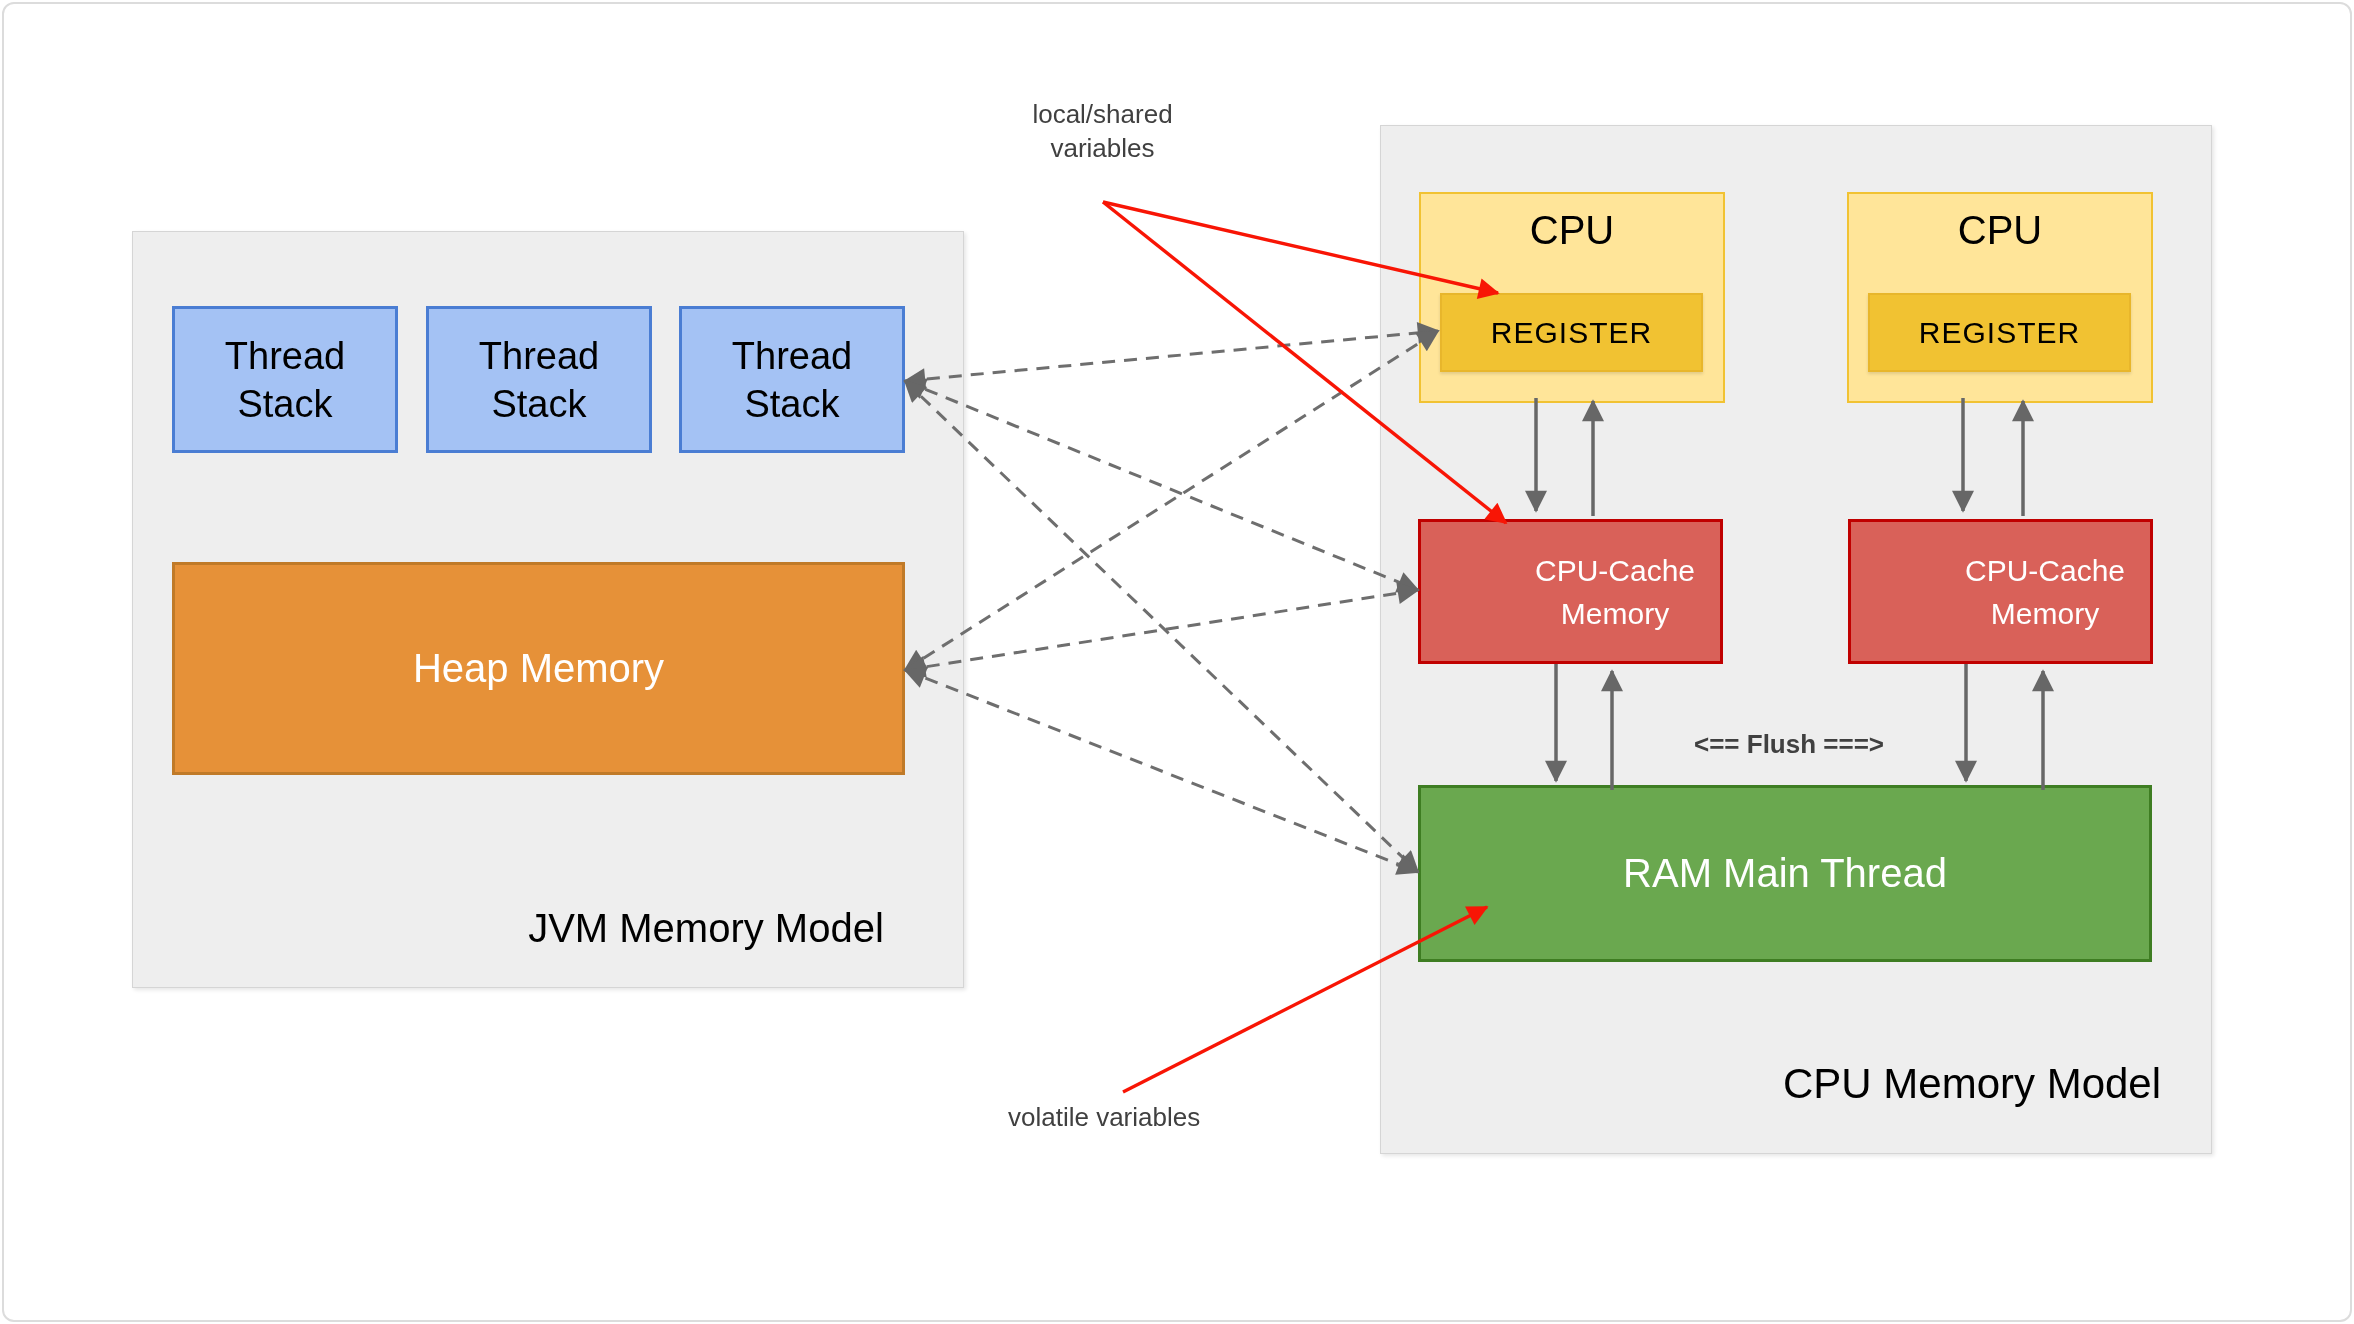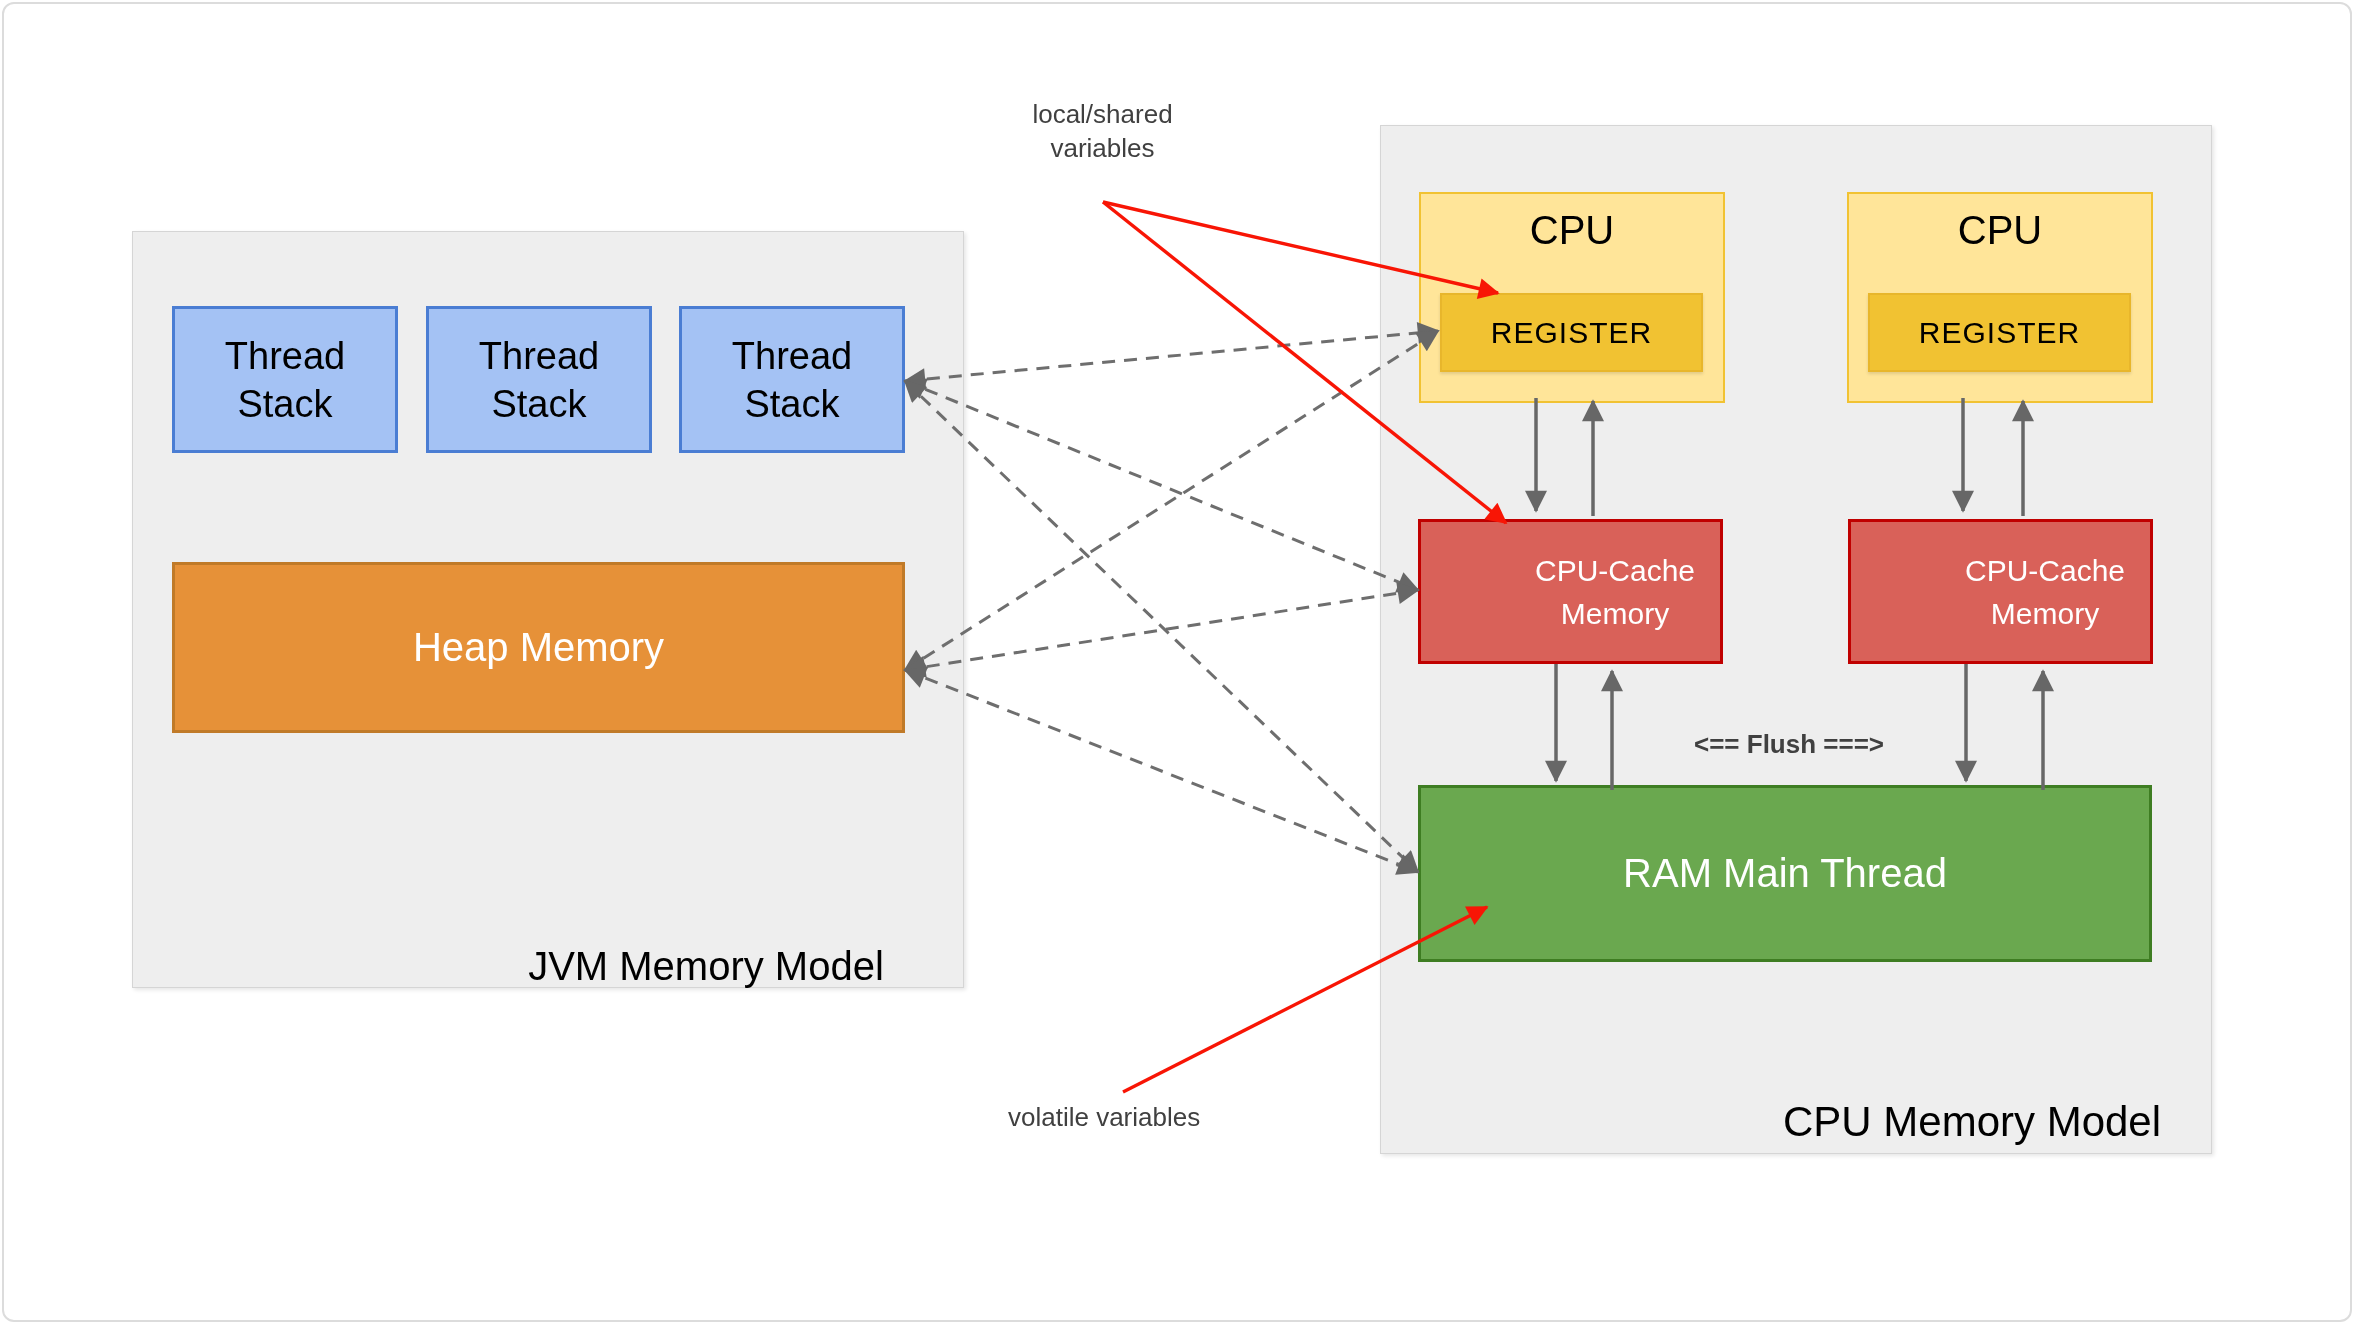--- a/index.html
+++ b/index.html
@@ -8,36 +8,35 @@
     font-family:"Liberation Sans", sans-serif;overflow:hidden;
   }
   .frame{position:absolute;inset:2px;border:2px solid #dcdcdc;border-radius:12px;pointer-events:none;}
   .panel{
     position:absolute;background:#eeeeee;border:1px solid #d5d5d5;
     box-shadow:2px 2px 4px rgba(0,0,0,0.10);
   }
   .panel-title{
     position:absolute;color:#000;text-align:center;transform:translateX(-50%);
     white-space:nowrap;
-    margin-top:38px;
   }
   #jvm-title{left:706px;top:906px;font-size:40px;}
   #cpu-title{left:1972px;top:1060px;font-size:42px;}
   .box{
     position:absolute;box-sizing:border-box;display:flex;align-items:center;
     justify-content:center;text-align:center;
   }
   .ts{
     width:226px;height:147px;top:306px;background:#a4c2f4;border:3px solid #4a7dd3;
     font-size:38px;line-height:48px;color:#000;align-items:center;
   }
   #ts1{left:172px;} #ts2{left:426px;} #ts3{left:679px;}
   .ts .lbl{width:150px;}
   #heap{
-    left:172px;top:562px;width:733px;height:171px;background:#e69138;
+    left:172px;top:562px;width:733px;height:213px;background:#e69138;
     border:3px solid #c07a28;color:#ffffff;font-size:40px;
   }
   .cpu{
     width:306px;height:211px;top:192px;background:#ffe599;border:2px solid #f1c232;
     flex-direction:column;justify-content:flex-start;padding-top:14px;
     font-size:40px;color:#000;
   }
   #cpu1{left:1419px;} #cpu2{left:1847px;}
   .register{
     position:absolute;left:19px;top:99px;width:259px;height:75px;

